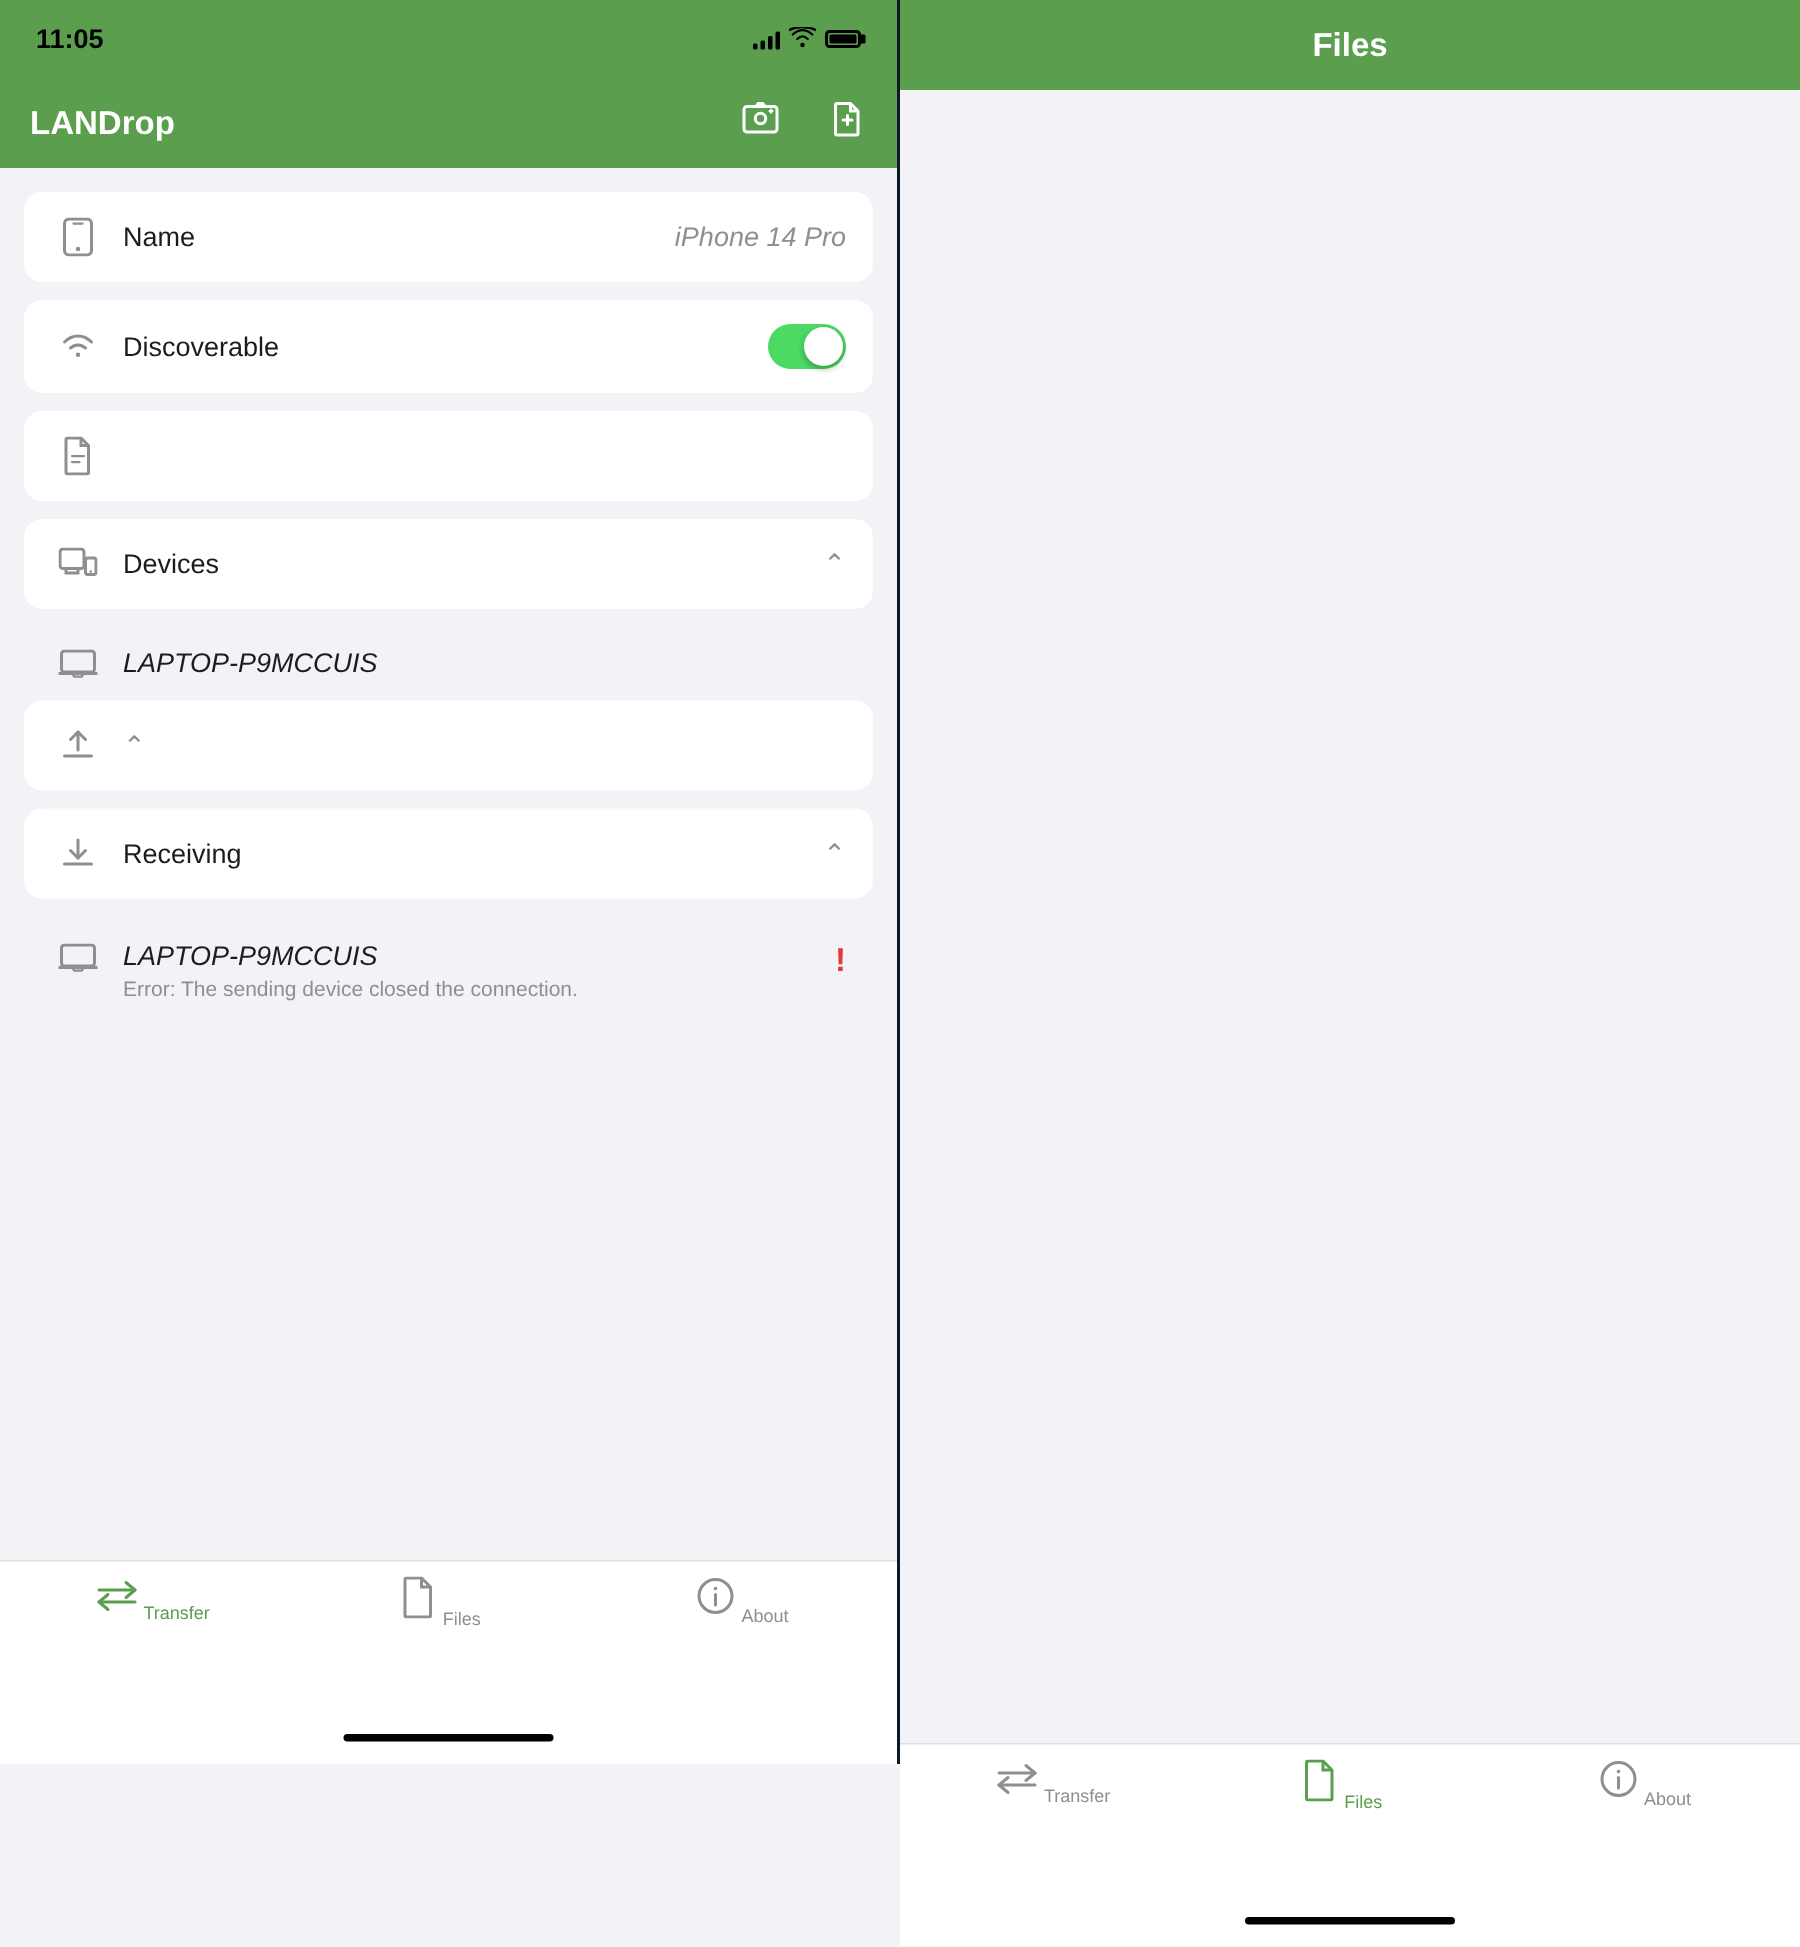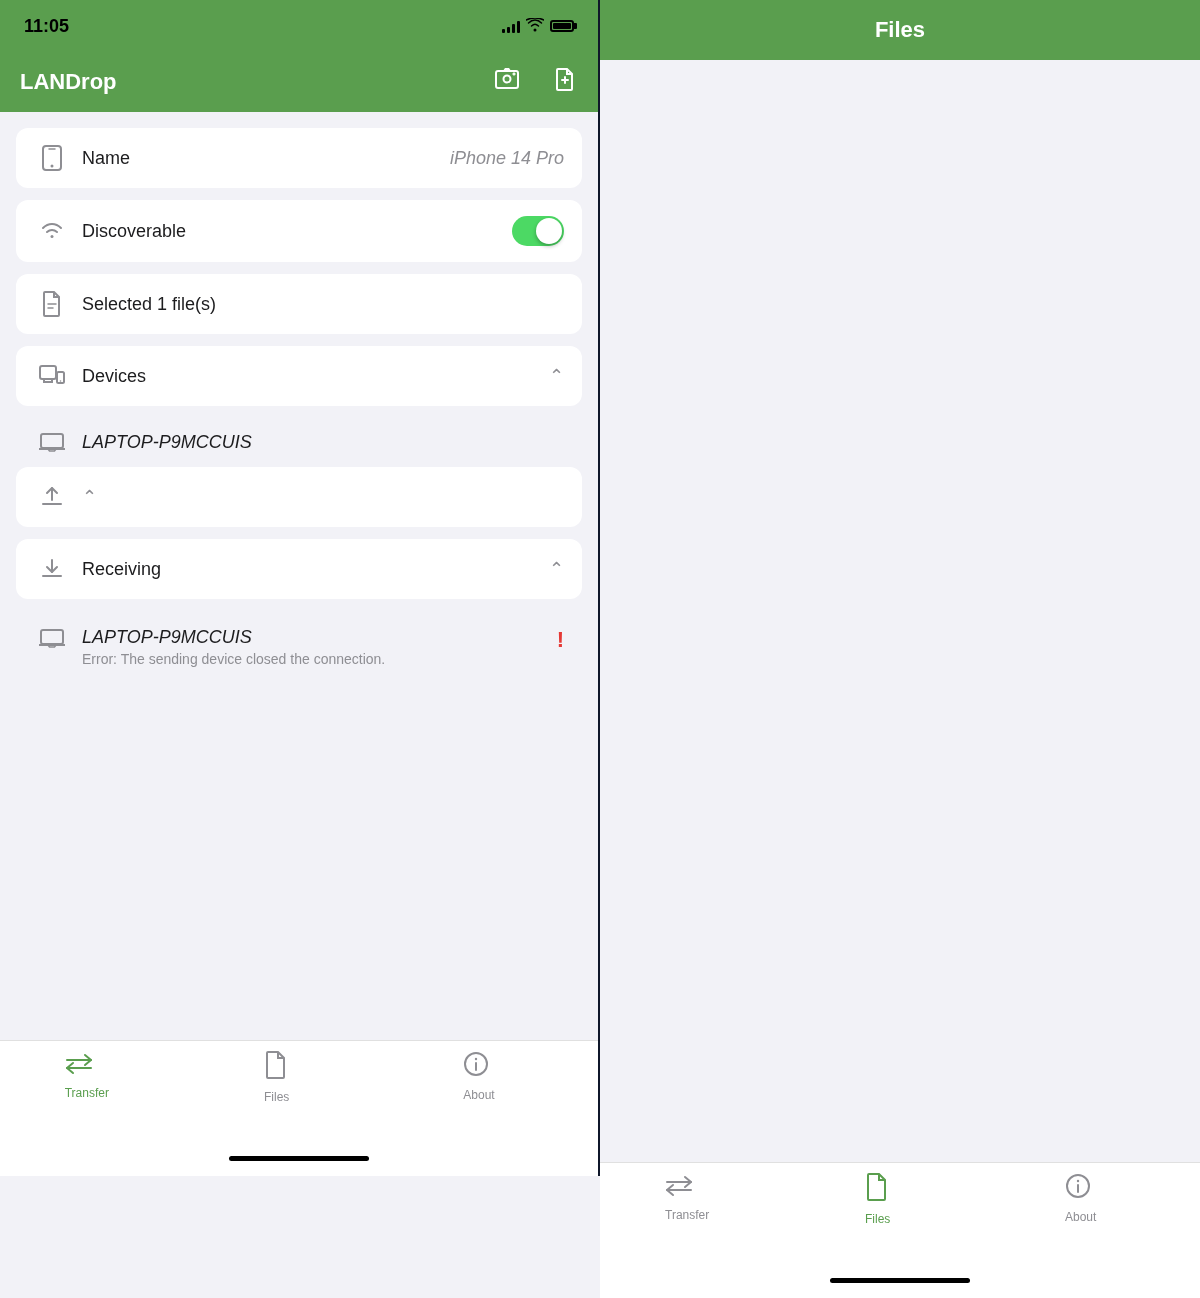--- a/index.html
+++ b/index.html
@@ -224,22 +224,22 @@
       height: 100px;
       background: #fff;
       border-top: 1px solid #e0e0e0;
       display: flex;
       align-items: flex-start;
       justify-content: space-around;
       padding-top: 10px;
     }
     .nav-item {
       display: flex;
-      flex-direction: column;
-      align-items: flex-start;
+      flex-direction: row;
+      align-items: flex-end;
       gap: 4px;
       cursor: pointer;
       min-width: 70px;
     }
     .nav-icon {
       font-size: 26px;
       color: #8e8e93;
     }
     .nav-icon.active {
       color: #5a9e4e;
@@ -353,21 +353,20 @@
     <div class="card">
       <div class="card-row">
         <div class="card-icon">
           <svg width="22" height="26" viewBox="0 0 22 26" fill="none">
             <path d="M4 1h9l5 5v18a1 1 0 0 1-1 1H4a1 1 0 0 1-1-1V2a1 1 0 0 1 1-1z" stroke="#8e8e93" stroke-width="2"></path>
             <path d="M13 1v5h5" stroke="#8e8e93" stroke-width="2"></path>
             <line x1="7" y1="13" x2="15" y2="13" stroke="#8e8e93" stroke-width="1.5" stroke-linecap="round"></line>
             <line x1="7" y1="17" x2="12" y2="17" stroke="#8e8e93" stroke-width="1.5" stroke-linecap="round"></line>
           </svg>
         </div>
-        <span class="card-label">Selected 1 file(s)</span>
       </div>
     </div>
 
     <div class="card">
       <div class="card-row">
         <div class="card-icon">
           <svg width="26" height="22" viewBox="0 0 26 22" fill="none">
             <rect x="1" y="1" width="16" height="13" rx="2" stroke="#8e8e93" stroke-width="2"></rect>
             <path d="M5 14v3h8v-3" stroke="#8e8e93" stroke-width="2"></path>
             <rect x="18" y="7" width="7" height="11" rx="1.5" stroke="#8e8e93" stroke-width="2"></rect>

